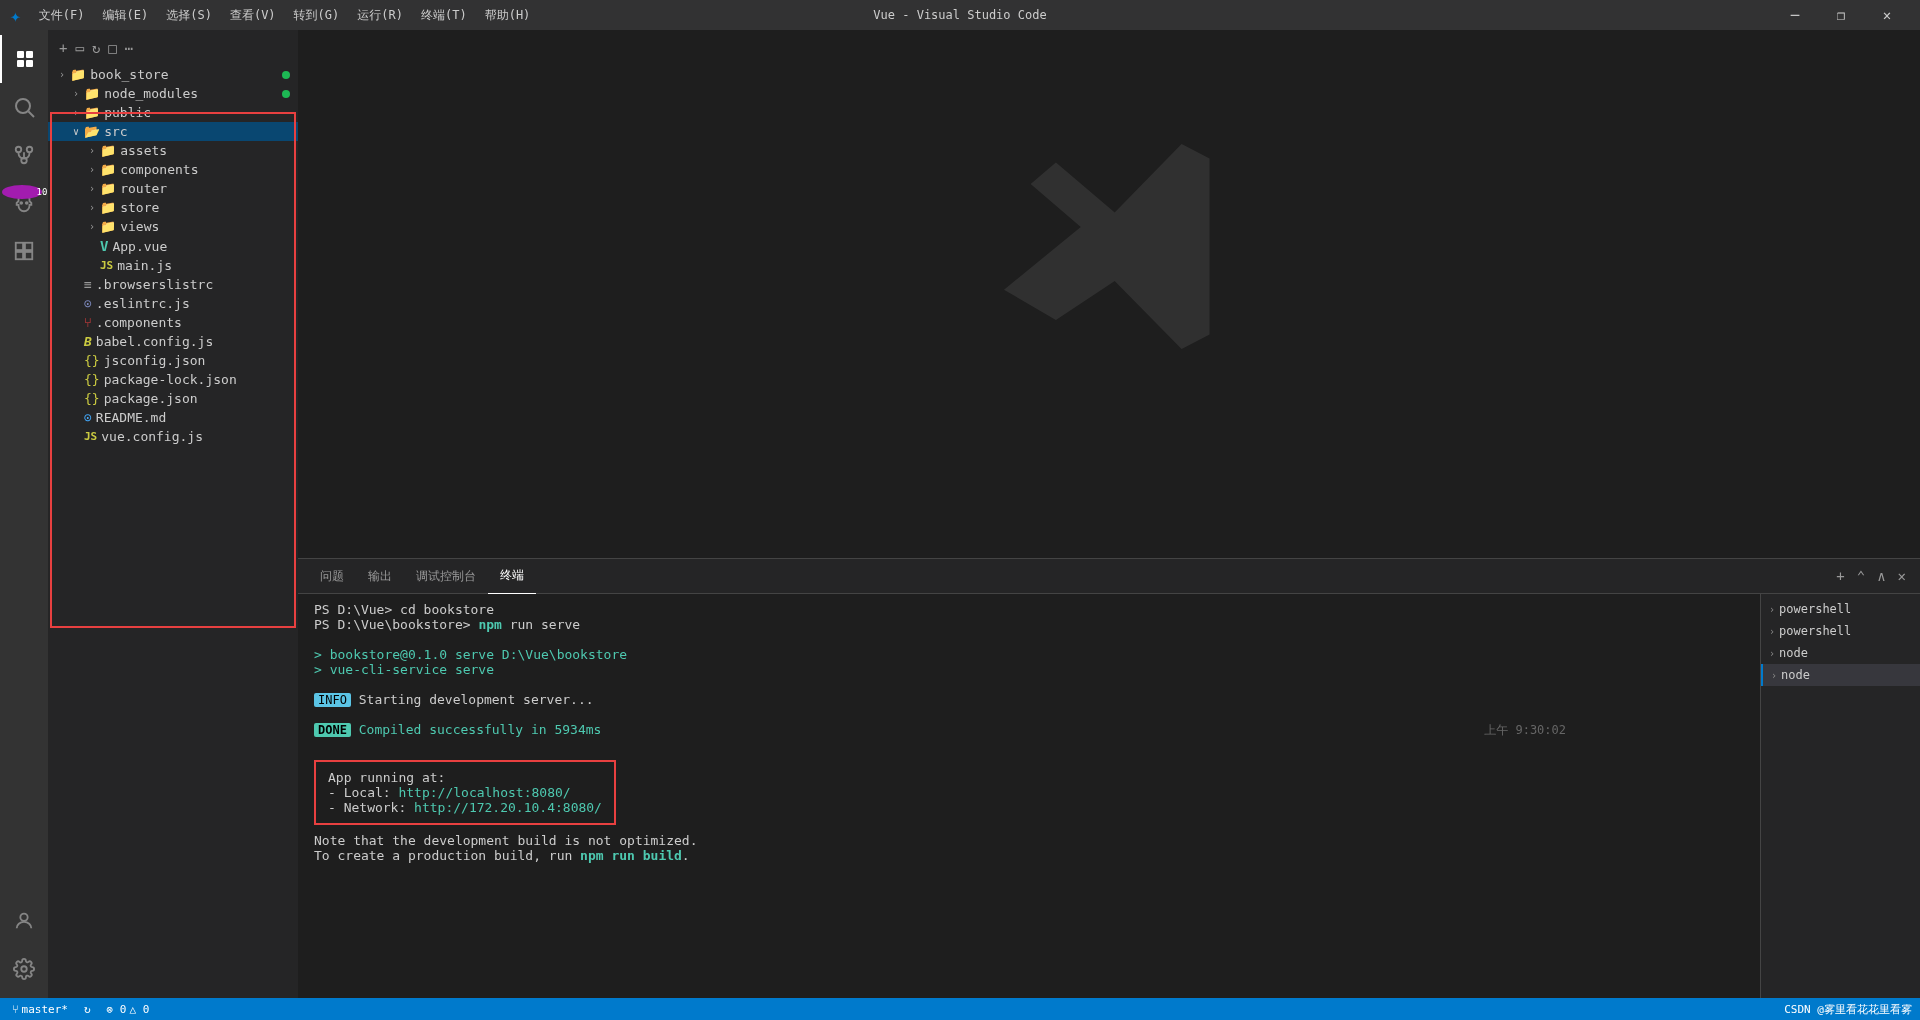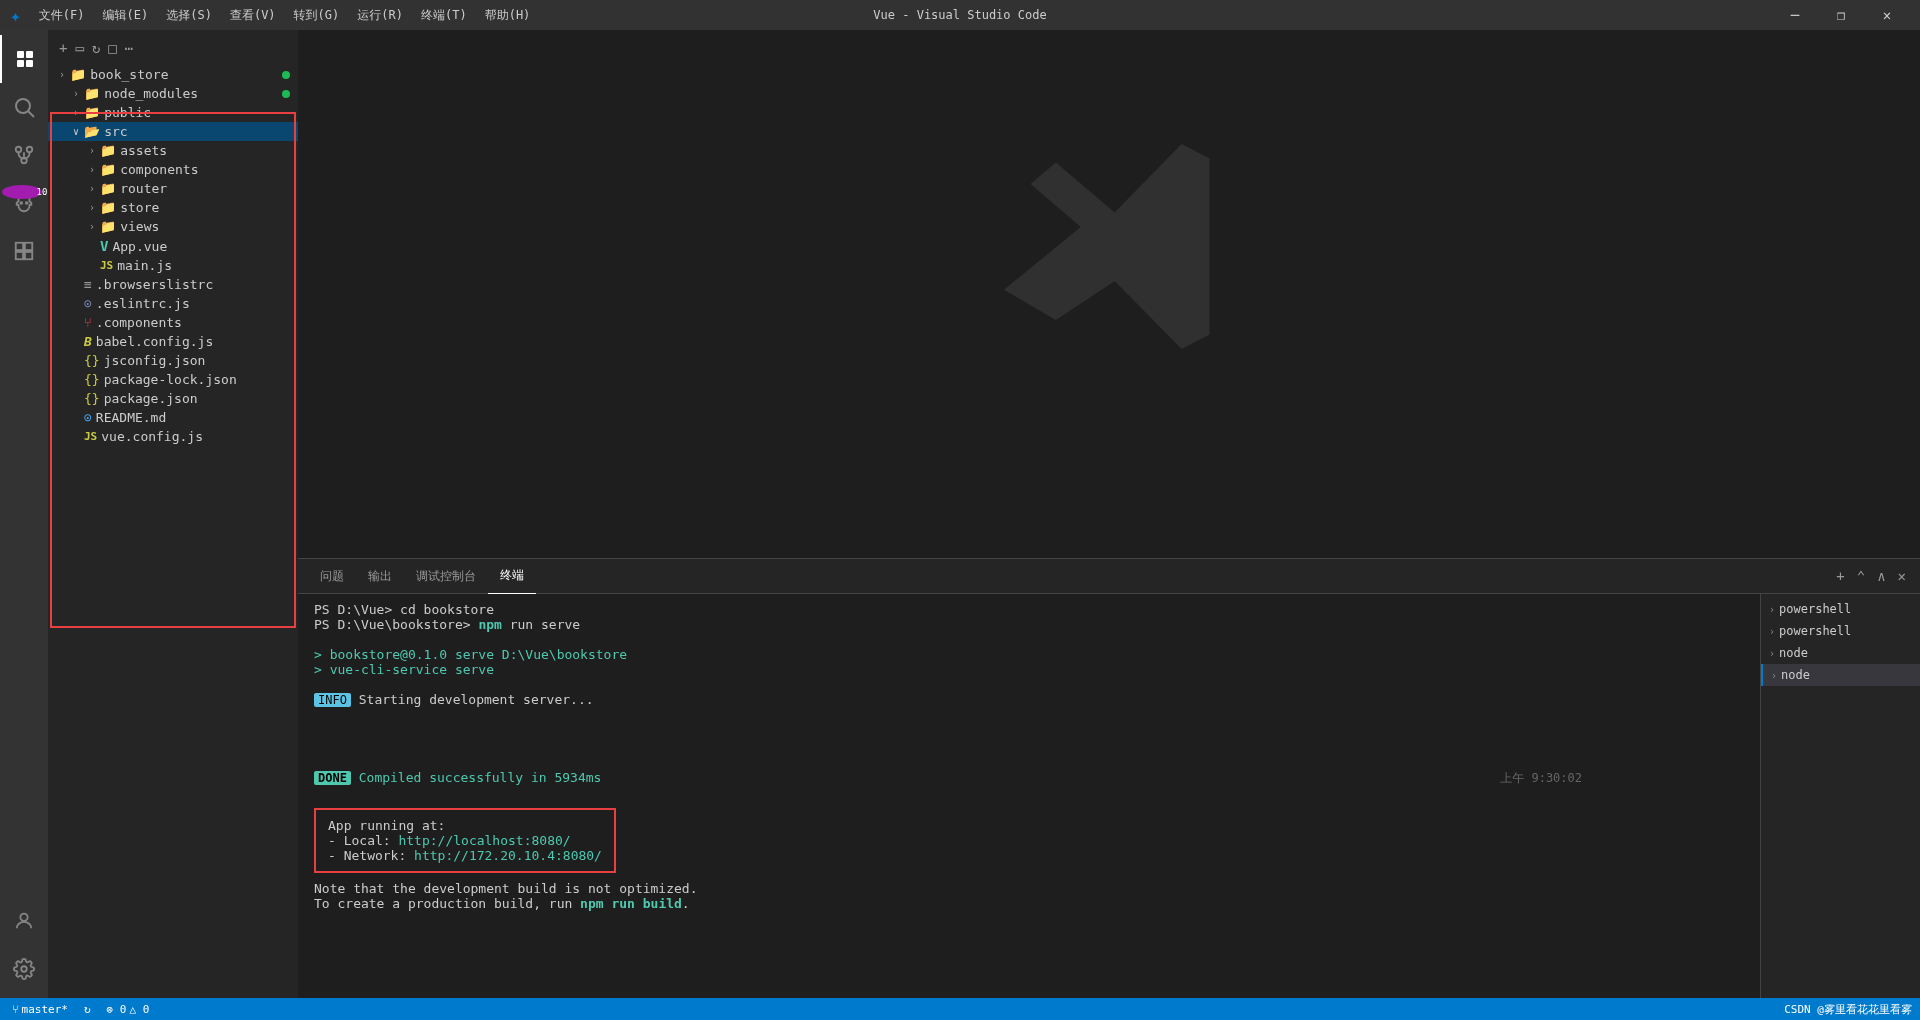--- a/index.html
+++ b/index.html
@@ -309,21 +309,21 @@
     }
     .term-url { color: #4ec9b0; }
     .term-highlight-box {
       border: 2px solid #e84040;
       padding: 8px 12px;
       display: inline-block;
       margin: 8px 0;
     }
     .term-timestamp {
       position: absolute;
-      right: 162px;
+      right: 178px;
       color: #666;
       font-size: 12px;
     }
 
     
     .sidebar-toolbar {
       display: flex;
       align-items: center;
       padding: 0 8px;
       height: 35px;
@@ -591,21 +591,21 @@
           </div>
           <div>
             <span class="term-green">&gt; vue-cli-service serve</span>
           </div>
           <br>
           <div>
             <span class="term-info-badge">INFO</span>
             <span class="term-cmd"> Starting development server...</span>
           </div>
           <br>
-          <div style="position:relative;margin-top:48px;">
+          <div style="position:relative;">
             <span class="term-done-badge">DONE</span>
             <span class="term-green"> Compiled successfully in 5934ms</span>
             <span class="term-timestamp">上午 9:30:02</span>
           </div>
           <br>
 
           
           <div class="term-highlight-box">
             <div>
               <span class="term-cmd">  App running at:</span>

